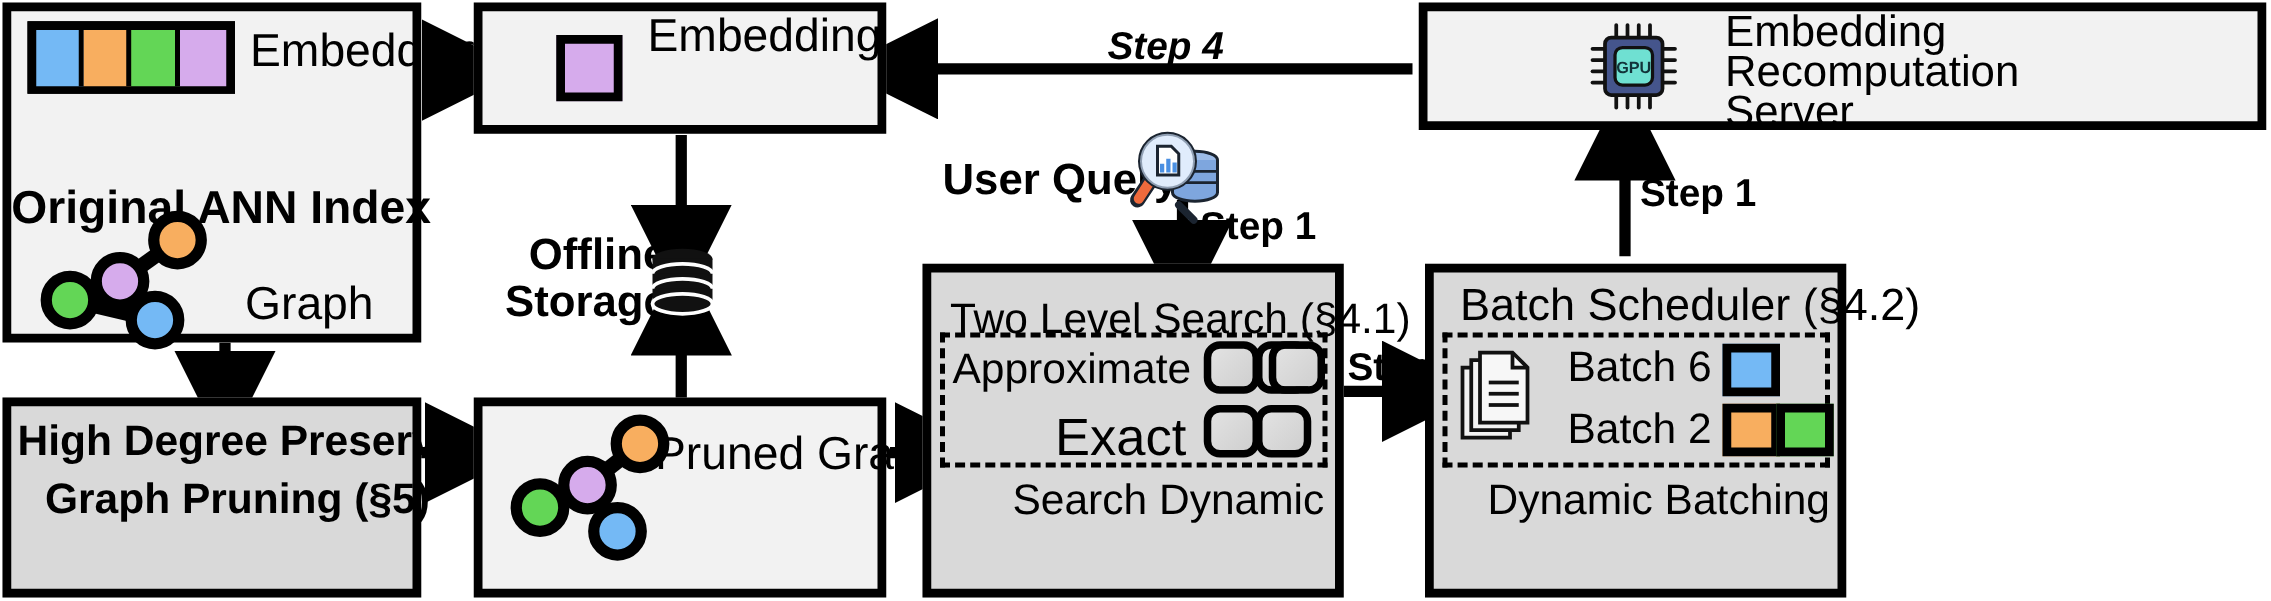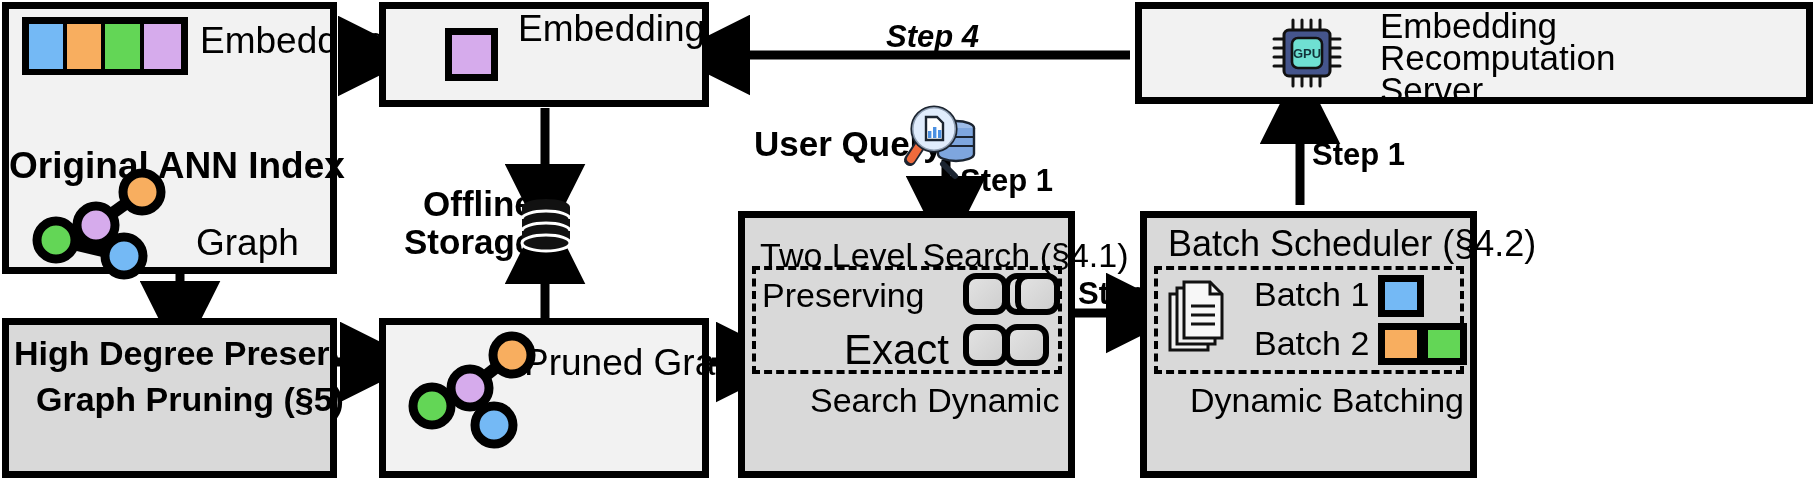--- a/index.html
+++ b/index.html
@@ -143,21 +143,21 @@
   </svg>
 
   <div class="label lbl-bold" style="left:960px;top:164px;font-size:31px;">Step 1</div>
 
   <div class="box gray" style="left:738px;top:211px;width:337px;height:267px;"></div>
 
   <div class="label lbl-reg" style="left:760px;top:224px;font-size:34px;margin-top:12px;">Two Level Search (§4.1)</div>
 
   <div class="dashbox" style="left:752px;top:266px;width:310px;height:108px;"></div>
 
-  <div class="label lbl-reg" style="left:762px;top:276px;font-size:34px;">Preserving</div>
+  <div class="label lbl-reg" style="left:762px;top:276px;font-size:34px;">Approximate</div>
   <div class="tile" style="left:963px;top:273px;width:45px;height:42px;"></div>
   <div class="tile" style="left:1004px;top:273px;width:45px;height:42px;"></div>
   <div class="tile" style="left:1015px;top:273px;width:45px;height:42px;"></div>
 
   <div class="label lbl-reg" style="left:844px;top:326px;font-size:42px;">Exact</div>
   <div class="tile" style="left:963px;top:324px;width:45px;height:42px;"></div>
   <div class="tile" style="left:1004px;top:324px;width:45px;height:42px;"></div>
 
   <div class="label lbl-reg" style="left:810px;top:381px;font-size:34px;">Search Dynamic</div>
 
@@ -172,21 +172,21 @@
   <svg class="icon" style="left:1166px;top:280px;" width="64" height="76" viewBox="0 0 64 76">
     <path d="M4 14 h26 l12 12 v44 h-38 z" fill="#f2f2f2" stroke="#111" stroke-width="3"></path>
     <path d="M11 8 h26 l12 12 v44 h-38 z" fill="#f2f2f2" stroke="#111" stroke-width="3"></path>
     <path d="M18 2 h26 l12 12 v44 h-38 z" fill="#f7f7f7" stroke="#111" stroke-width="3"></path>
     <path d="M44 2 v12 h12" fill="none" stroke="#111" stroke-width="3"></path>
     <line x1="25" y1="26" x2="49" y2="26" stroke="#111" stroke-width="3"></line>
     <line x1="25" y1="35" x2="49" y2="35" stroke="#111" stroke-width="3"></line>
     <line x1="25" y1="44" x2="49" y2="44" stroke="#111" stroke-width="3"></line>
   </svg>
 
-  <div class="label lbl-reg" style="left:1254px;top:275px;font-size:34px;">Batch 1</div>
+  <div class="label lbl-reg" style="left:1254px;top:275px;font-size:34px;">Batch 6</div>
   <div class="singlesw" style="left:1378px;top:275px;width:46px;height:42px;background:#74b9f5;"></div>
 
   <div class="label lbl-reg" style="left:1254px;top:324px;font-size:34px;">Batch 2</div>
   <div class="singlesw" style="left:1378px;top:323px;width:46px;height:42px;background:#f8ae5f;"></div>
   <div class="singlesw" style="left:1421px;top:323px;width:46px;height:42px;background:#63d656;"></div>
 
   <div class="label lbl-reg" style="left:1190px;top:381px;font-size:34px;">Dynamic Batching</div>
 
   <div class="label lbl-bold" style="left:1312px;top:138px;font-size:31px;">Step 1</div>
 

